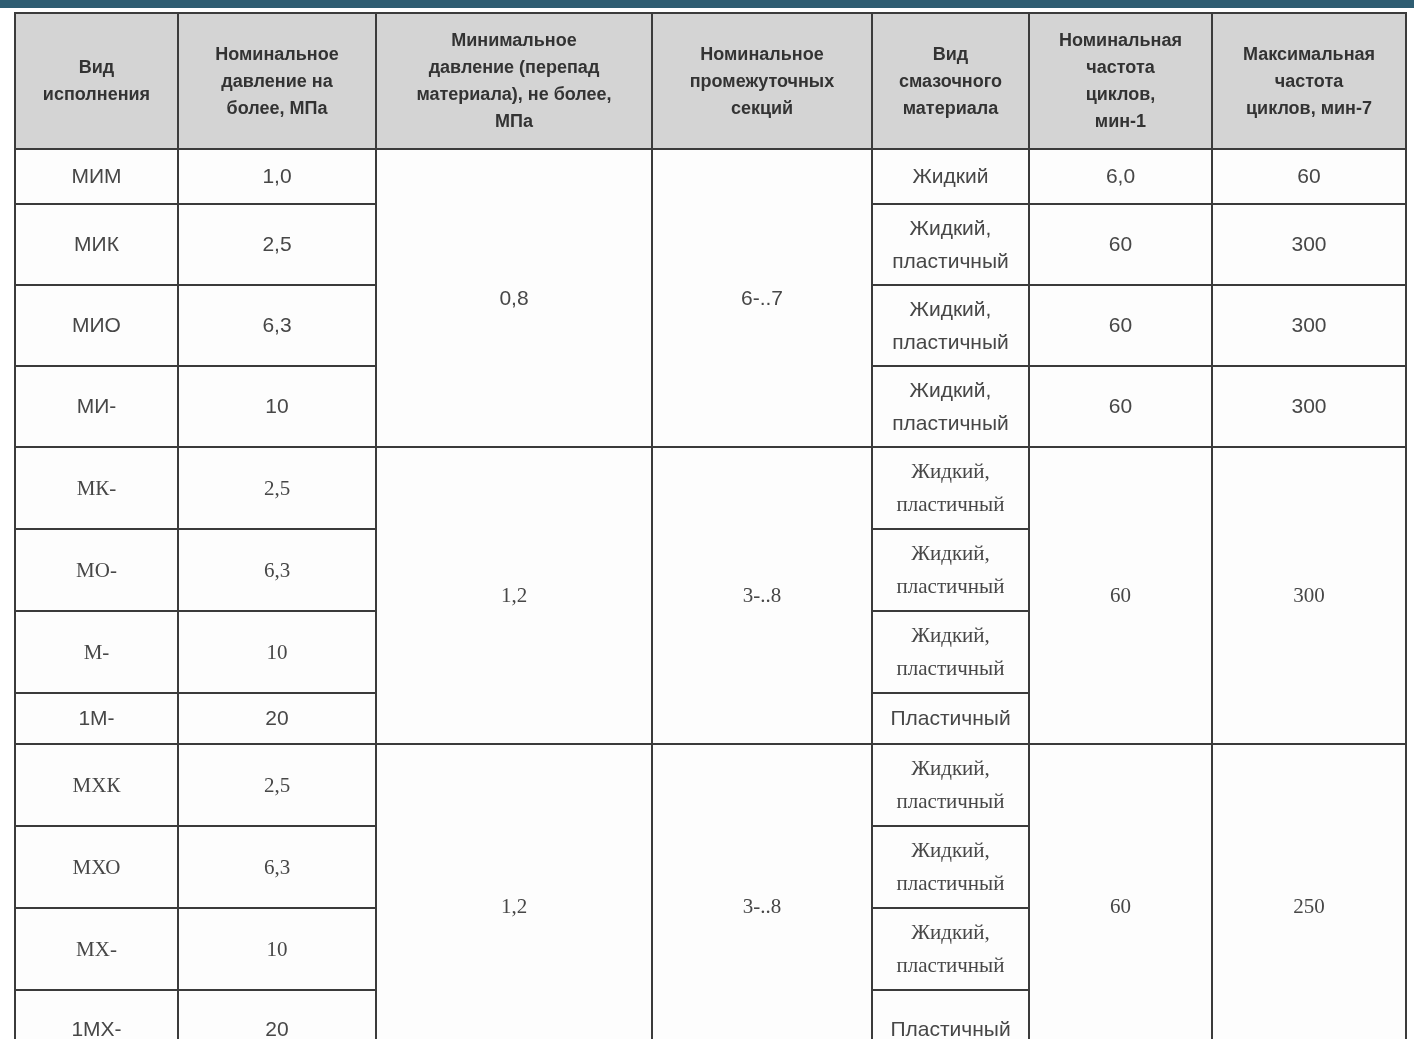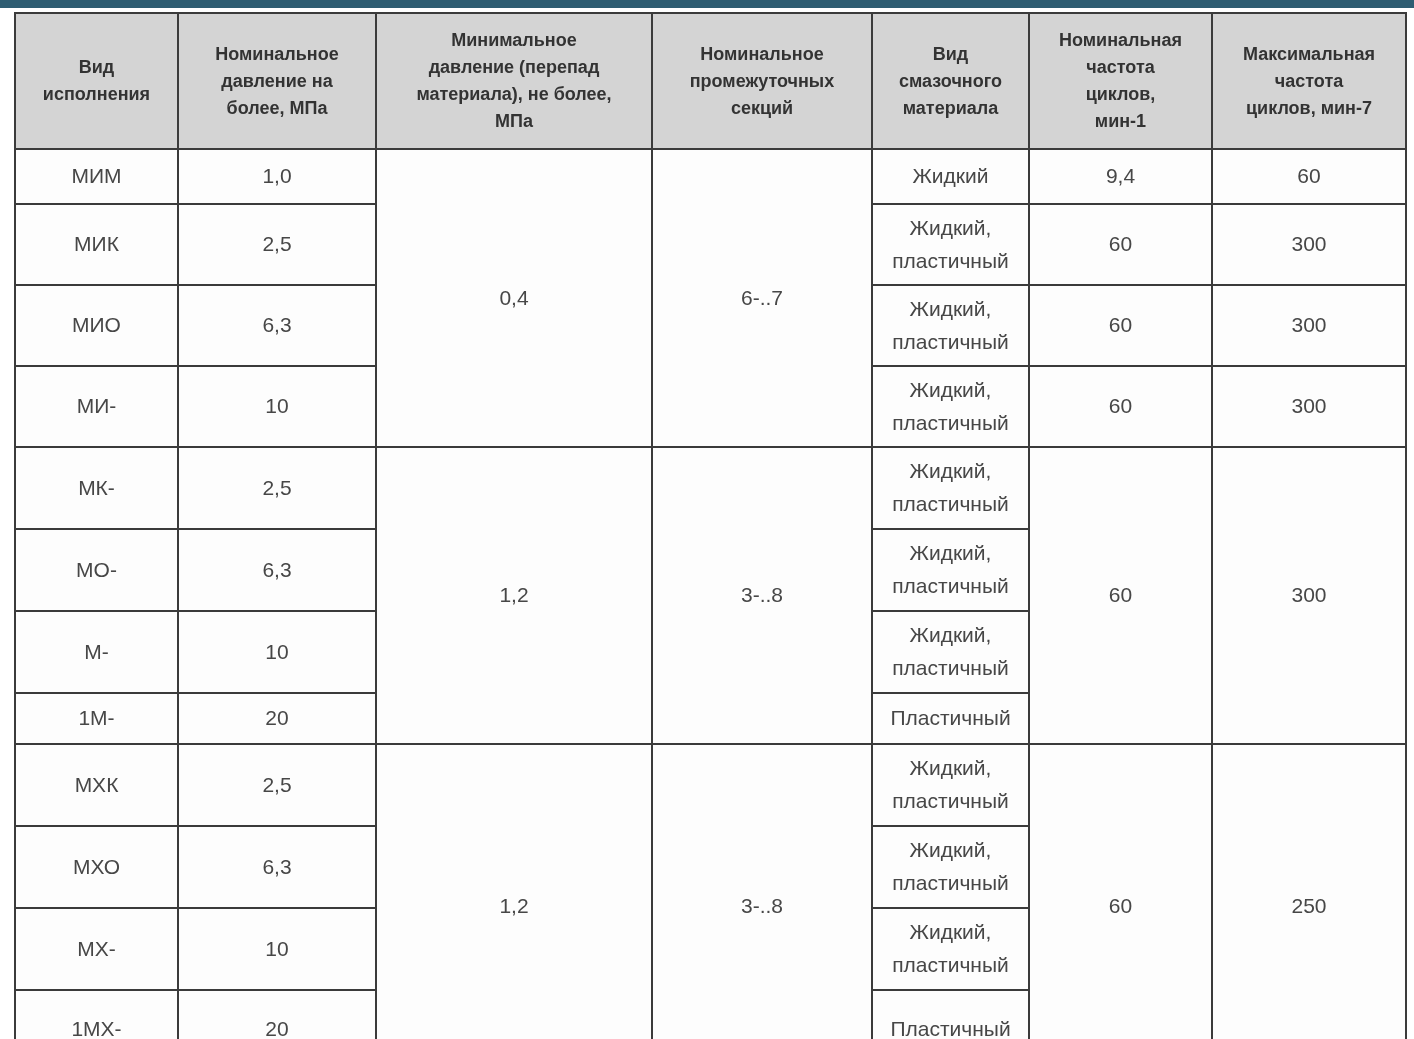--- a/index.html
+++ b/index.html
@@ -36,21 +36,21 @@
   table.spec td {
     background: #fdfdfd;
     color: #474747;
     font-size: 21px;
     line-height: 1.55;
     padding: 4px 6px;
   }
   tr.hdr     { height: 136px; }
   tr.h-sm    { height: 55px; }
   tr.h-md    { height: 81px; }
-  tr.h-md2   { height: 82px; }
+  tr.h-md2   { height: 82px; font-family: Liberation Serif, serif; }
   tr.h-xs    { height: 51px; }
   tr.h-last  { height: 78px; }
   td.c-type  {
     text-align: left;
     padding-left: 36px;
     margin-left: 16px;
   }
   td.c-lube  { padding: 4px 8px; }
 </style>
 </head>
@@ -91,24 +91,24 @@
 циклов,
 мин-1</th>
     <th>Максимальная
 частота
 циклов, мин-7</th>
   </tr>
 
   <tr class="h-sm">
     <td class="c-type">МИМ</td>
     <td>1,0</td>
-    <td rowspan="4">0,4</td>
+    <td rowspan="4">0,8</td>
     <td rowspan="4">6-..7</td>
     <td class="c-lube">Жидкий</td>
-    <td>9,4</td>
+    <td>6,0</td>
     <td>60</td>
   </tr>
   <tr class="h-md">
     <td class="c-type">МИК</td>
     <td>2,5</td>
     <td class="c-lube">Жидкий, пластичный</td>
     <td>60</td>
     <td>300</td>
   </tr>
   <tr class="h-md">

